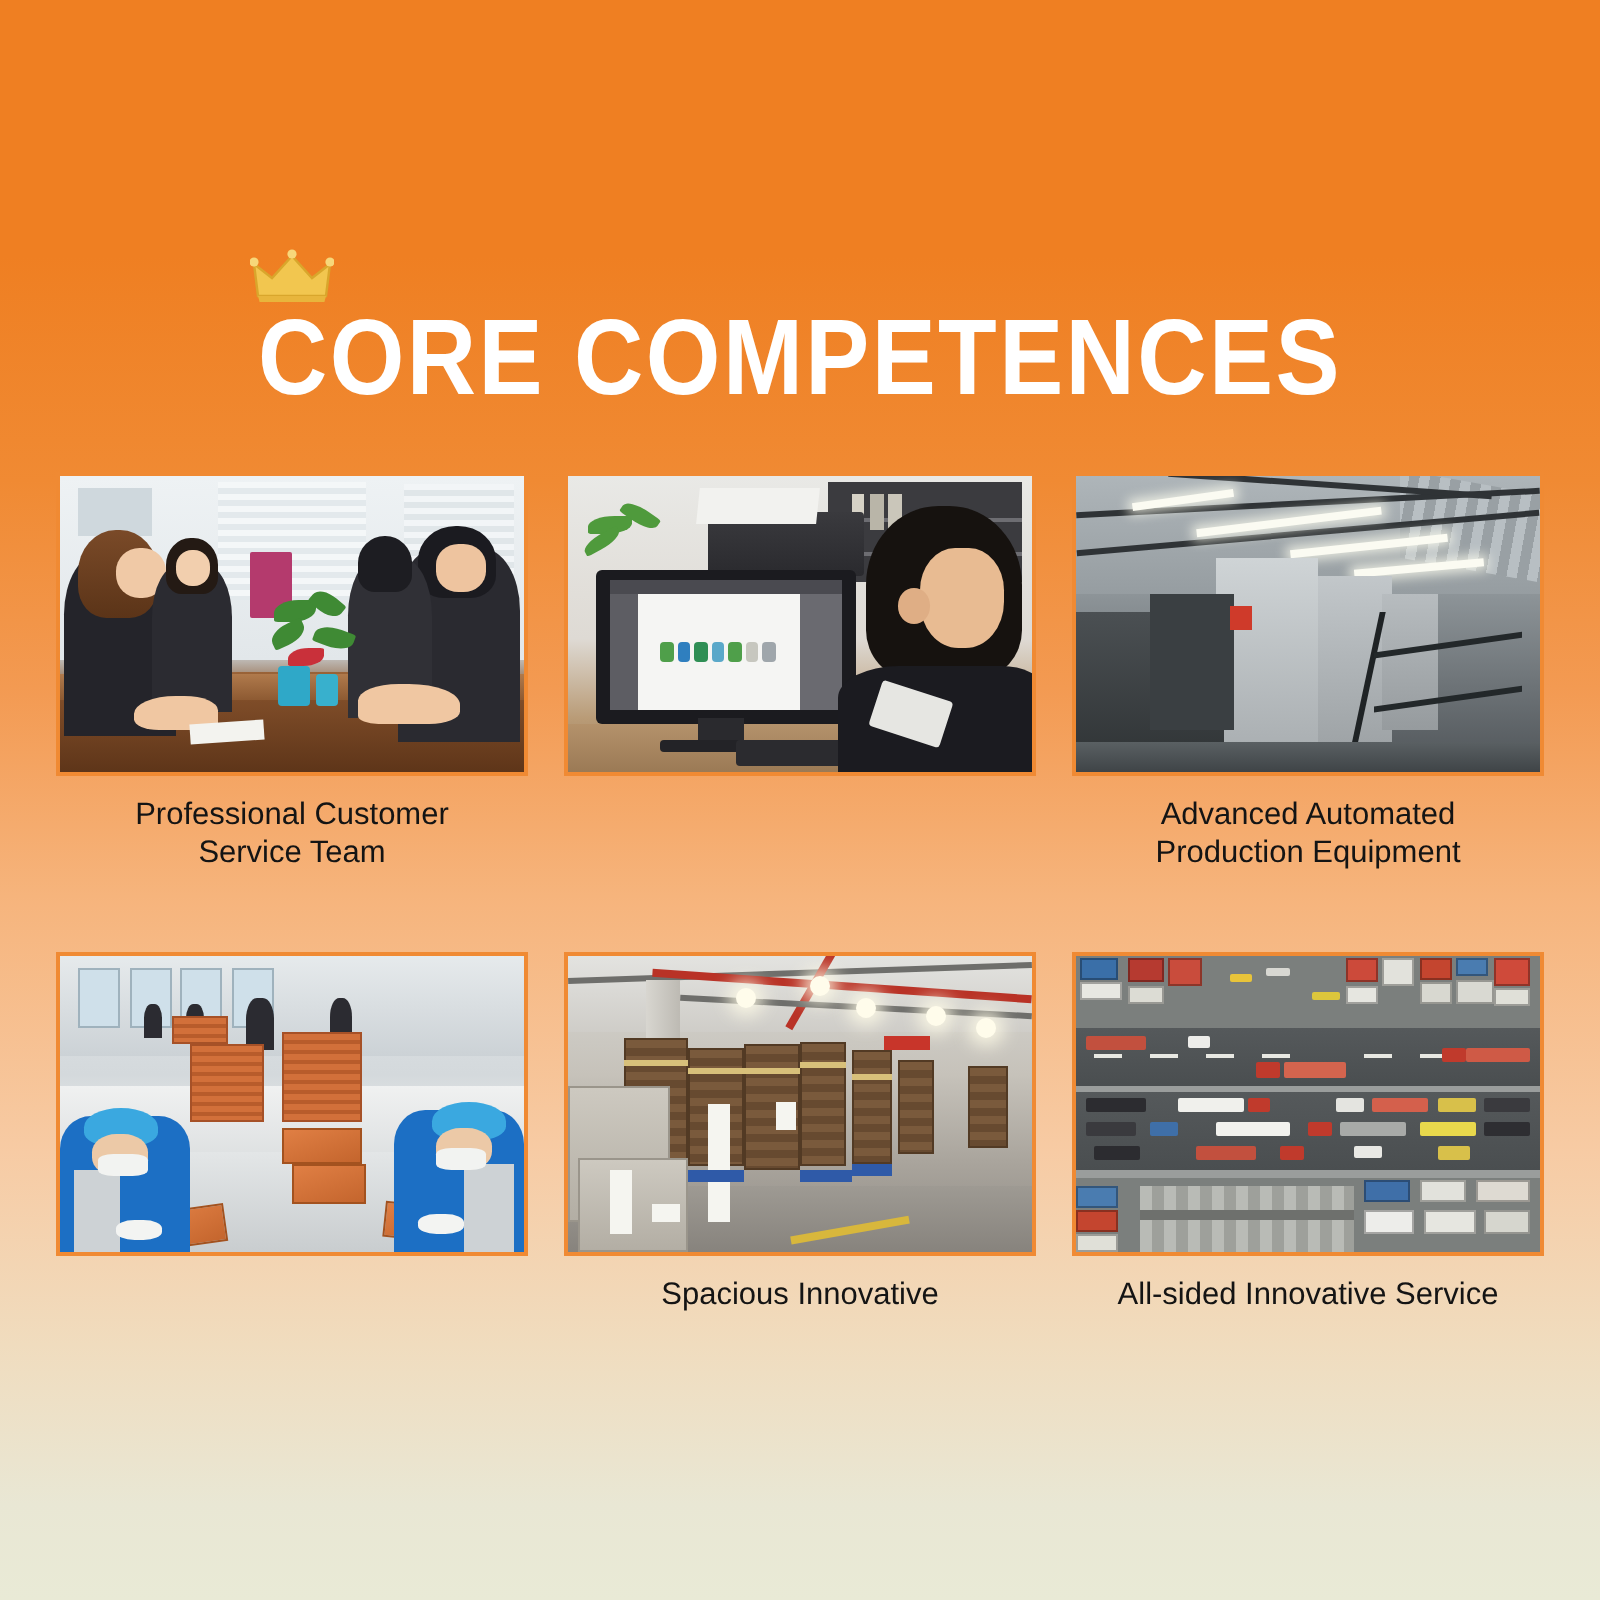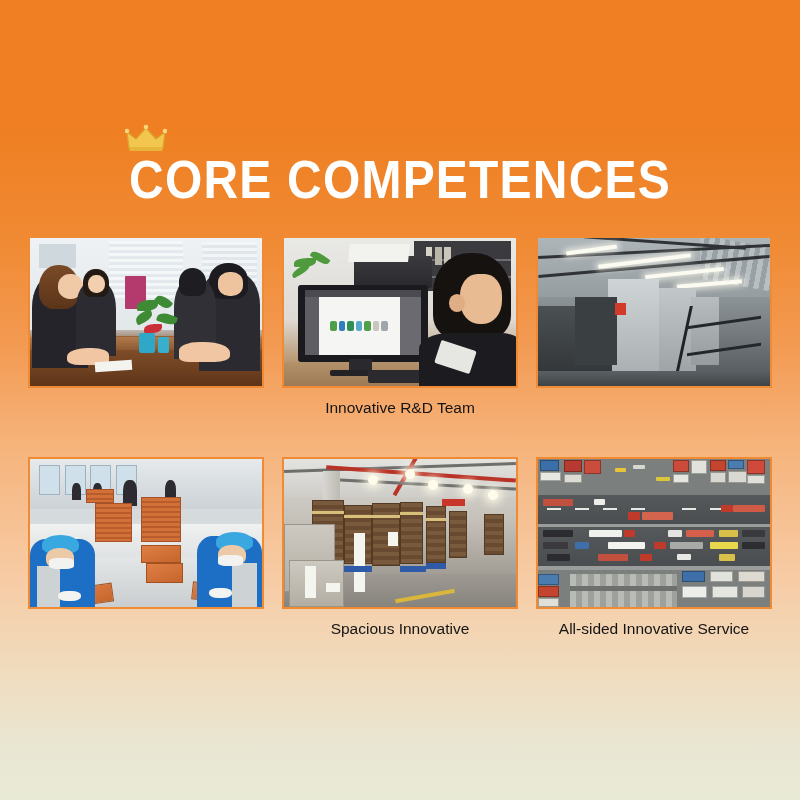--- a/index.html
+++ b/index.html
@@ -308,20 +308,22 @@
             <div class="leaf" style="left:48%;top:34%;width:40%;height:20%;transform:rotate(20deg);"></div>
             <div class="leaf" style="left:24%;top:54%;width:34%;height:18%;background:#c9303a;"></div>
           </div>
           <div class="vase"></div>
             <div class="vase2"></div>
           <div class="armR"></div>
             <div class="armL"></div>
             <div class="paper"></div>
         </div>
       </div>
+      <div class="caption">Professional Customer
+Service Team</div>
     </div>
 
     <div class="cell">
       <div class="photo">
         <div class="scene p2">
           <div class="shelf"></div>
           <div class="shelfline" style="right:2%;top:14%;width:42%;"></div>
           <div class="shelfline" style="right:2%;top:26%;width:42%;"></div>
           <div class="book" style="right:36%;background:#d6d2c6;"></div>
           <div class="book" style="right:32%;background:#b9b5a8;"></div>
@@ -351,21 +353,20 @@
           <div class="stand"></div>
             <div class="base"></div>
           <div class="kbd"></div>
           <div class="head2"></div>
             <div class="face2"></div>
             <div class="ear2"></div>
           <div class="body2"></div>
             <div class="collar"></div>
         </div>
       </div>
-      <div class="caption">Innovative R&amp;D Team</div>
     </div>
 
     <div class="cell">
       <div class="photo">
         <div class="scene p3">
           <div class="ceil"></div>
             <div class="duct"></div>
           <div class="beam" style="left:0;top:8%;width:100%;transform:rotate(-3deg);"></div>
           <div class="beam" style="left:0;top:18%;width:100%;transform:rotate(-5deg);"></div>
           <div class="beam" style="left:20%;top:2%;width:70%;transform:rotate(4deg);"></div>
@@ -379,20 +380,22 @@
           <div class="dark"></div>
             <div class="dark2"></div>
           <div class="green"></div>
             <div class="ctrl"></div>
           <div class="rail"></div>
           <div class="railbar" style="right:4%;top:56%;width:32%;transform:skewY(-8deg);"></div>
           <div class="railbar" style="right:4%;top:74%;width:32%;transform:skewY(-8deg);"></div>
           <div class="floor"></div>
         </div>
       </div>
+      <div class="caption">Advanced Automated
+Production Equipment</div>
     </div>
   </div>
 
   <div class="row row-2">
 
     <div class="cell">
       <div class="photo">
         <div class="scene p4">
           <div class="backwall"></div>
           <div class="win" style="left:4%;"></div>

